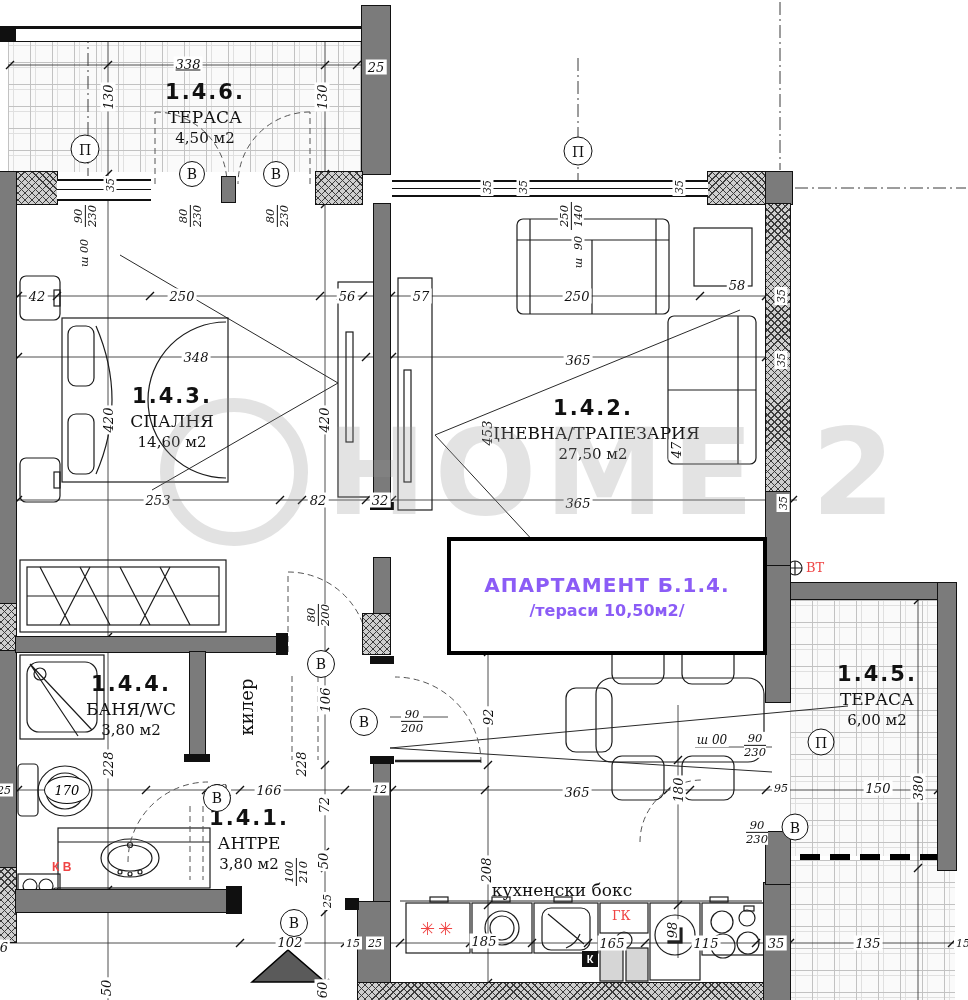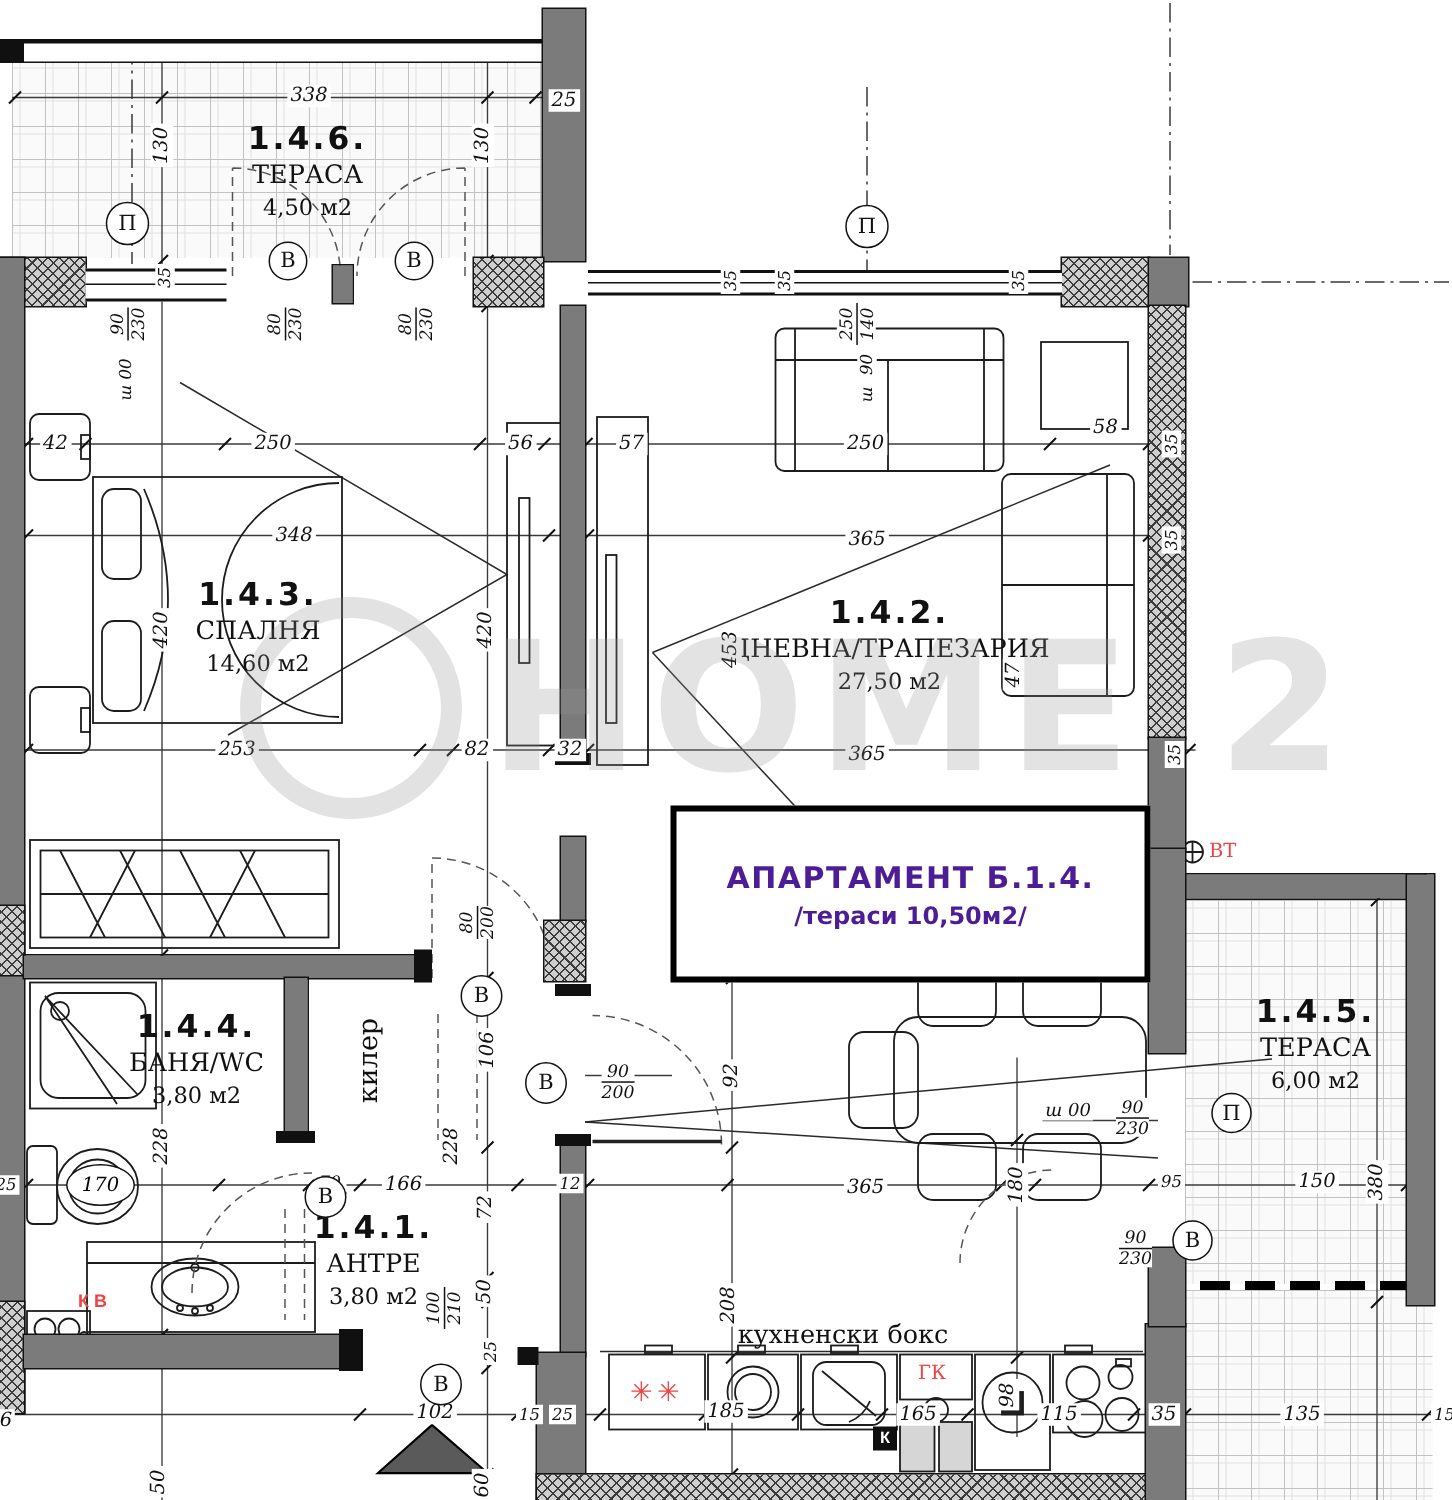--- a/index.html
+++ b/index.html
@@ -44,21 +44,21 @@
   .room-area{font:15px "DejaVu Serif",serif;margin-top:2px;}
   .rot-label{position:absolute;font:18px "DejaVu Serif",serif;color:#111;
         transform:translate(-50%,-50%) rotate(-90deg);z-index:5;white-space:nowrap;}
   .plain-label{position:absolute;font:17px "DejaVu Serif",serif;color:#111;
         transform:translateX(-50%);z-index:5;white-space:nowrap;}
   .ann{position:absolute;font:bold 12px "Liberation Sans",sans-serif;color:#ef4444;z-index:6;white-space:nowrap;}
   .badge{position:absolute;background:#101010;color:#fff;font:bold 11px "Liberation Sans",sans-serif;
         display:flex;align-items:center;justify-content:center;z-index:6;}
   #title-box{position:absolute;left:447px;top:537px;width:312px;height:110px;background:#fff;
         border:4px solid #000;z-index:5;display:flex;flex-direction:column;justify-content:center;
-        text-align:center;color:#4c1d95;}
+        text-align:center;color:#8b5cf6;}
   #title-box .l1{font:bold 20px "DejaVu Sans",sans-serif;letter-spacing:1px;}
   #title-box .l2{font:bold 20px "DejaVu Sans",sans-serif;margin-top:6px;}
   #title-box .l3{font:bold 16px "DejaVu Sans",sans-serif;margin-top:4px;}
   
   #wm{position:absolute;left:160px;top:398px;width:760px;display:flex;align-items:center;z-index:9;
       pointer-events:none;}
   #wm .logo{width:120px;height:120px;border:14px solid rgba(140,140,140,.25);border-radius:50%;
       flex:0 0 auto;}
   #wm .brand{font:bold 120px "DejaVu Sans",sans-serif;color:rgba(145,145,145,.26);
       letter-spacing:8px;margin-left:18px;white-space:nowrap;}
@@ -286,21 +286,21 @@
   <div class="plain-label" style="left:562px;top:880px;">кухненски бокс</div>
 
   <div class="ann" style="left:806px;top:560px;font:13px 'DejaVu Serif',serif;">ВТ</div>
   <div class="ann" style="left:52px;top:860px;">К В</div>
   <div class="ann" style="left:612px;top:908px;font:13px 'DejaVu Serif',serif;">ГК</div>
   <div class="badge" style="left:582px;top:951px;width:16px;height:16px;">К</div>
   <div class="ann" style="left:420px;top:918px;font:18px 'DejaVu Sans',sans-serif;letter-spacing:3px;">✳✳</div>
   <div class="oval" style="left:67px;top:790px;width:44px;height:26px;">170</div>
 
   <div id="dims">
-      <span class="dim" style="left: 206px; top: 64px;">338</span>
+      <span class="dim" style="left: 188px; top: 64px; text-decoration: underline;">338</span>
       <span class="dim rot" style="left: 108px; top: 97px;">130</span>
       <span class="dim rot" style="left: 322px; top: 97px;">130</span>
       <span class="dim" style="left: 376px; top: 67px;">25</span>
       <span class="dim rot" style="left: 110px; top: 185px; font-size: 11px;">35</span>
       <span class="dim rot" style="left: 487px; top: 187px; font-size: 11px;">35</span>
       <span class="dim rot" style="left: 523px; top: 187px; font-size: 11px;">35</span>
       <span class="dim rot" style="left: 679px; top: 187px; font-size: 11px;">35</span>
       <span class="dim rot" style="left: 84px; top: 253px; font-size: 11px;">ш 00</span>
       <span class="dim rot" style="left: 578px; top: 243px; font-size: 11px;">90</span>
       <span class="dim rot" style="left: 578px; top: 263px; font-size: 11px;">ш</span>

